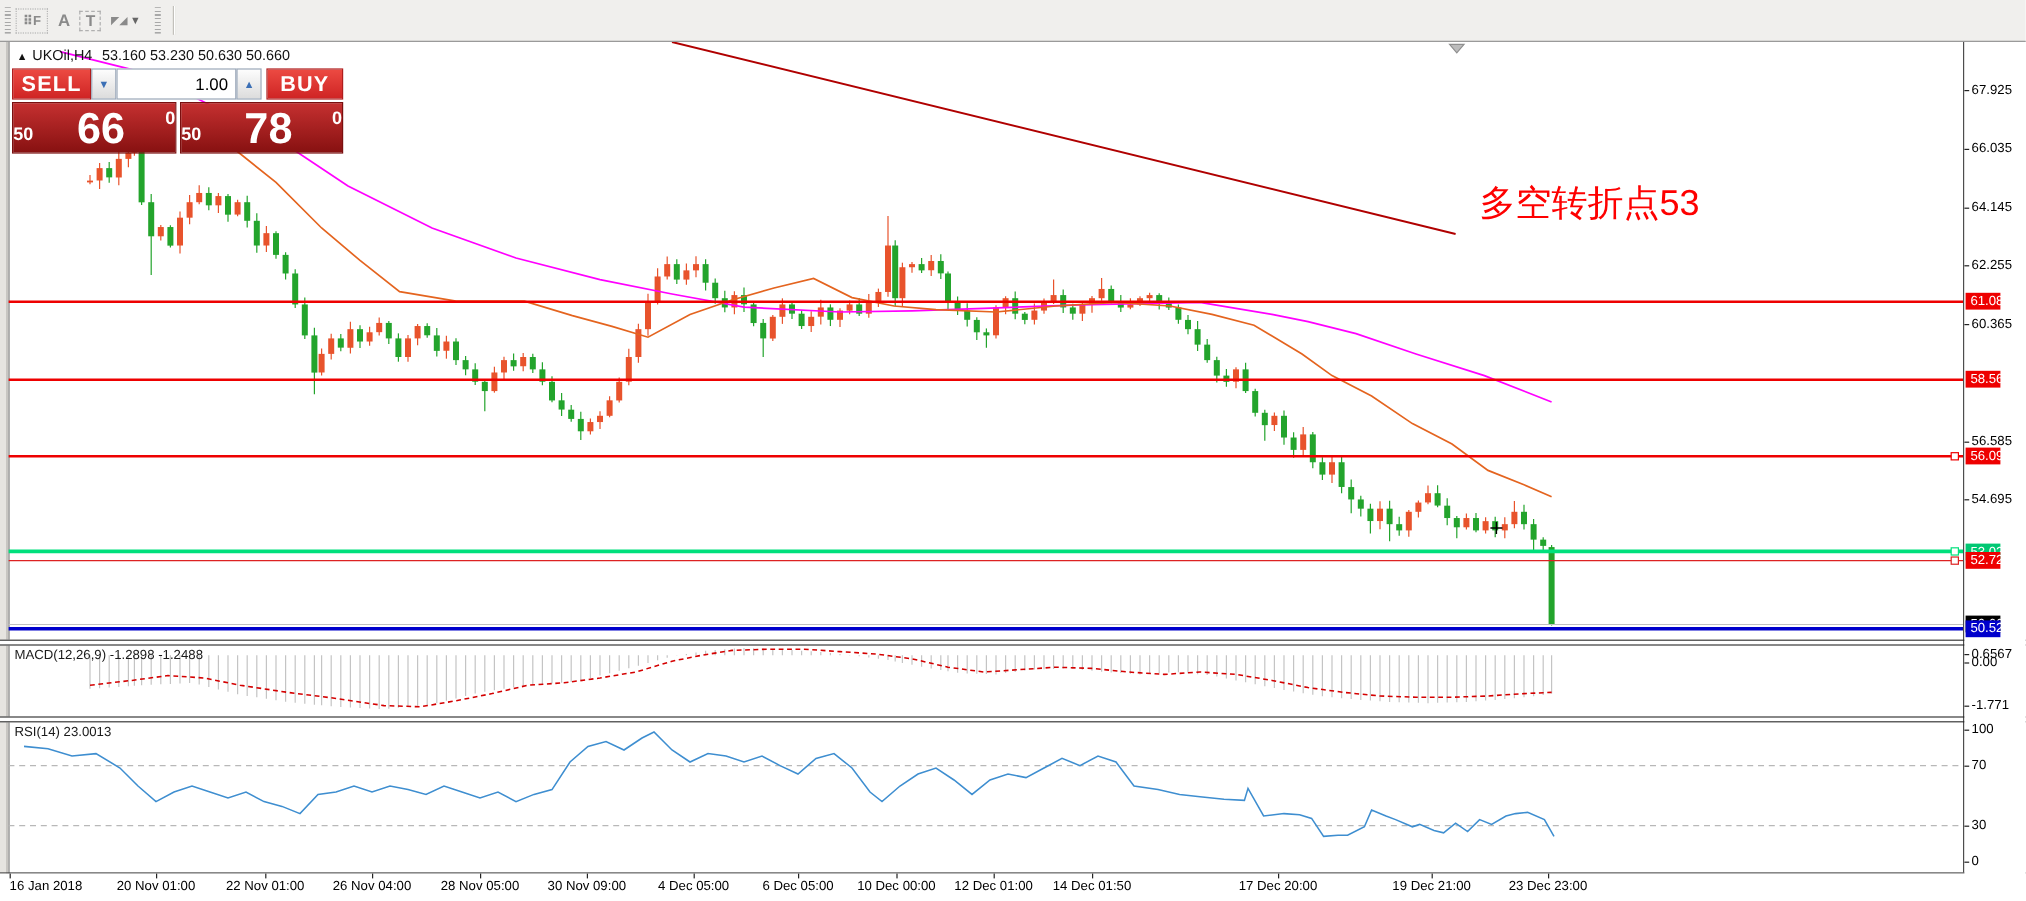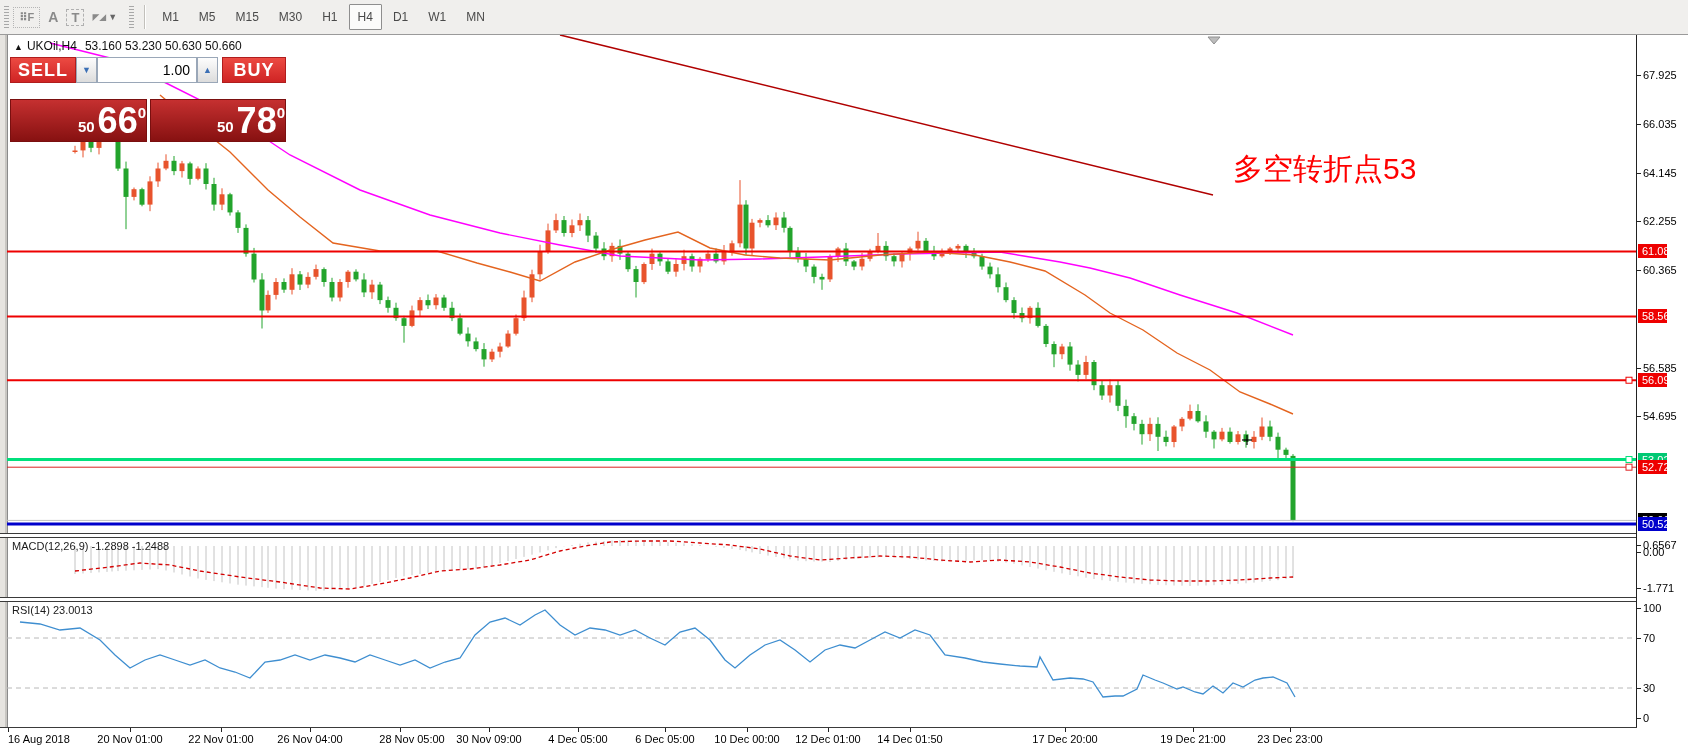--- a/index.html
+++ b/index.html
@@ -33,23 +33,23 @@
   #sellbtn{left:10px;top:57px;width:66px;}
   #buybtn{left:222px;top:57px;width:64px;}
   .spin{position:absolute;top:57px;width:21px;height:26px;background:linear-gradient(#fdfdfd,#dcdcdc);
     border:1px solid #9aa7b8;box-sizing:border-box;color:#3b6fb5;font-size:9px;
     display:flex;align-items:center;justify-content:center;z-index:31;}
   #vol-down{left:76px;}
   #vol-up{left:197px;}
   #volinput{position:absolute;left:97px;top:57px;width:100px;height:26px;border:1px solid #9aa7b8;
     box-sizing:border-box;font-size:14px;text-align:right;padding-right:6px;z-index:31;
     font-family:"Liberation Sans",sans-serif;}
-  .bigpanel{position:absolute;top:99px;height:43px;z-index:31;color:#fff;
+  .bigpanel{position:absolute;top:85px;height:43px;z-index:31;color:#fff;
     background:linear-gradient(#c53030,#871111);border:1px solid #7a0f0f;box-sizing:border-box;
-    display:flex;align-items:center;justify-content:flex-end;}
+    display:flex;align-items:center;justify-content:space-between;}
   #sellpanel{left:10px;width:137px;}
   #buypanel{left:150px;width:136px;}
   .p-small{font-size:15px;font-weight:bold;align-self:flex-end;margin:0 3px 6px 0;}
   .p-big{font-size:36px;font-weight:bold;line-height:38px;}
   .p-sup{font-size:15px;font-weight:bold;align-self:flex-start;margin-top:4px;}
   
   #annotation{position:absolute;left:1233px;top:149px;font-size:30px;color:#fe0000;z-index:20;}
   
   .indlabel{position:absolute;left:12px;font-size:11px;color:#1a1a1a;z-index:5;}
   
@@ -68,31 +68,20 @@
 <body>
 
 <div id="toolbar">
   <div class="grip"></div>
   <div class="toolbtn" style="border:1px dotted #b5b5b5;font-size:11px;padding:3px 5px;">⠿F</div>
   <div class="toolbtn">A</div>
   <div class="toolbtn tbox">T</div>
   <div class="toolbtn" style="font-size:9px;">◤◢<span class="caret">▼</span></div>
   <div class="grip"></div>
   <div class="vsep"></div>
-  <div id="tfbar" style="display:flex;">
-      <div class="tf">M1</div>
-      <div class="tf">M5</div>
-      <div class="tf">M15</div>
-      <div class="tf">M30</div>
-      <div class="tf">H1</div>
-      <div class="tf active">H4</div>
-      <div class="tf">D1</div>
-      <div class="tf">W1</div>
-      <div class="tf">MN</div>
-    </div>
 </div>
 
 <div id="topline"></div>
 <div id="lgutter"></div>
 
 <svg id="main-svg" style="left:7px;top:35px;" width="1629" height="498" viewBox="7 35 1629 498">
     <line x1="75" y1="145.8" x2="75" y2="153.5" stroke="#e8532c" stroke-width="1"></line>
     <rect x="72.5" y="150.5" width="5" height="1.5" fill="#e8532c"></rect>
     <line x1="83" y1="135.8" x2="83" y2="157.4" stroke="#e8532c" stroke-width="1"></line>
     <rect x="80.5" y="140.1" width="5" height="10.3" fill="#e8532c"></rect>
@@ -651,29 +640,29 @@
     <div class="sbadge" style="top: 274.434px; background: rgb(238, 0, 0);">58.567</div>
     <div class="sbadge" style="top: 338.237px; background: rgb(238, 0, 0);">56.094</div>
     <div class="sbadge" style="top: 417.52px; background: rgb(0, 200, 115);">53.021</div>
     <div class="sbadge" style="top: 425.183px; background: rgb(238, 0, 0);">52.724</div>
     <div class="sbadge" style="top: 478.433px; background: rgb(0, 0, 0);">50.660</div>
     <div class="sbadge" style="top: 481.994px; background: rgb(0, 0, 204);">50.522</div>
   </div>
 
 <div id="timeaxis">
     <div class="dtick" style="left: 8px;"></div>
-    <div class="dlabel" style="left: 8px;">16 Aug 2018</div>
+    <div class="dlabel" style="left: 8px;">16 Jan 2018</div>
     <div class="dtick" style="left: 130px;"></div>
     <div class="dlabel" style="left: 130px; transform: translateX(-50%);">20 Nov 01:00</div>
     <div class="dtick" style="left: 221px;"></div>
     <div class="dlabel" style="left: 221px; transform: translateX(-50%);">22 Nov 01:00</div>
     <div class="dtick" style="left: 310px;"></div>
     <div class="dlabel" style="left: 310px; transform: translateX(-50%);">26 Nov 04:00</div>
     <div class="dtick" style="left: 400px;"></div>
-    <div class="dlabel" style="left: 412px; transform: translateX(-50%);">28 Nov 05:00</div>
+    <div class="dlabel" style="left: 400px; transform: translateX(-50%);">28 Nov 05:00</div>
     <div class="dtick" style="left: 489px;"></div>
     <div class="dlabel" style="left: 489px; transform: translateX(-50%);">30 Nov 09:00</div>
     <div class="dtick" style="left: 578px;"></div>
     <div class="dlabel" style="left: 578px; transform: translateX(-50%);">4 Dec 05:00</div>
     <div class="dtick" style="left: 665px;"></div>
     <div class="dlabel" style="left: 665px; transform: translateX(-50%);">6 Dec 05:00</div>
     <div class="dtick" style="left: 747px;"></div>
     <div class="dlabel" style="left: 747px; transform: translateX(-50%);">10 Dec 00:00</div>
     <div class="dtick" style="left: 828px;"></div>
     <div class="dlabel" style="left: 828px; transform: translateX(-50%);">12 Dec 01:00</div>

